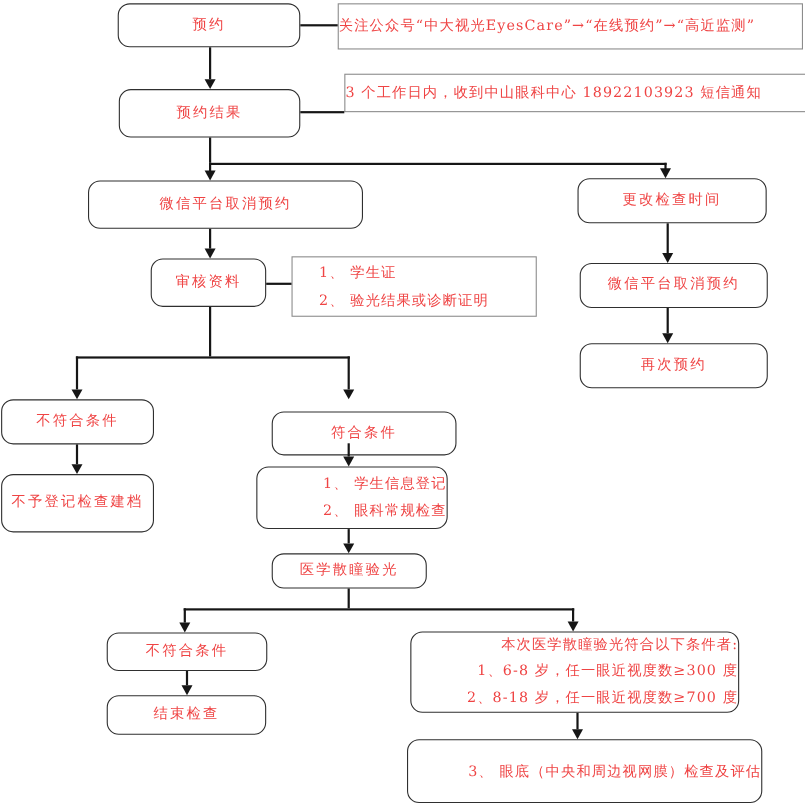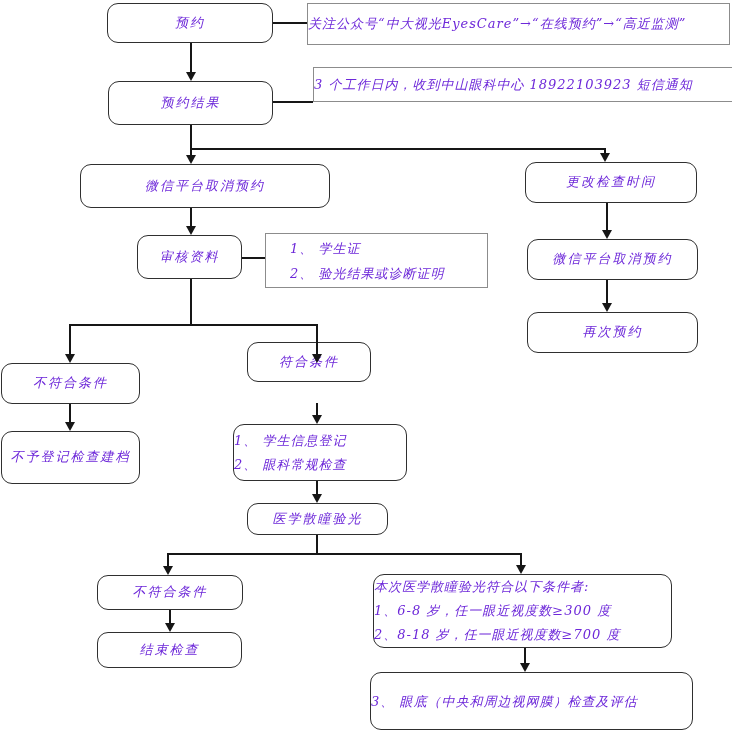--- a/index.html
+++ b/index.html
@@ -1,29 +1,29 @@
 <!DOCTYPE html>
 <html><head>
 <meta charset="utf-8">
 <style>
   html,body{margin:0;padding:0;background:#ffffff;}
   .canvas{
     position:relative;width:732px;height:734px;background:#ffffff;overflow:hidden;
-    font-family:"DejaVu Serif","Liberation Serif",serif;color:#6d28d9;font-style:italic;
+    font-family:"DejaVu Serif","Liberation Serif",serif;color:#ef4444;
   }
   
   .node{
     position:absolute;box-sizing:border-box;background:#ffffff;
     border:1.5px solid #2f2f2f;border-radius:11px;
     display:flex;align-items:center;justify-content:center;
     font-size:13px;letter-spacing:2px;text-align:center;line-height:1.3;
   }
   .node.multi{
-    flex-direction:column;align-items:flex-start;justify-content:center;
-    letter-spacing:1px;text-align:left;line-height:24px;
+    flex-direction:column;align-items:flex-end;justify-content:center;
+    letter-spacing:1px;text-align:left;padding-left:15px;line-height:24px;
   }
   
   .note{
     position:absolute;box-sizing:border-box;background:#ffffff;
     border:1px solid #8c8c8c;
     display:flex;align-items:center;justify-content:flex-start;
     font-size:13px;letter-spacing:1px;line-height:1.35;text-align:center;
   }
   .note.multi{
     flex-direction:column;align-items:flex-start;justify-content:center;
@@ -67,21 +67,21 @@
   </div>
 
   <div class="node" style="left:527px;top:312px;width:171px;height:41px">
     <span>再次预约</span>
   </div>
 
   <div class="node" style="left:1px;top:363px;width:139px;height:41px">
     <span>不符合条件</span>
   </div>
 
-  <div class="node" style="left:247px;top:342px;width:124px;height:40px">
+  <div class="node" style="left:247px;top:374px;width:168px;height:40px">
     <span>符合条件</span>
   </div>
 
   <div class="node" style="left:1px;top:431px;width:139px;height:53px">
     <span>不予登记检查建档</span>
   </div>
 
   <div class="node multi" style="left:233px;top:424px;width:174px;height:57px">
     <span>1、 学生信息登记</span>
     <span>2、 眼科常规检查</span>

